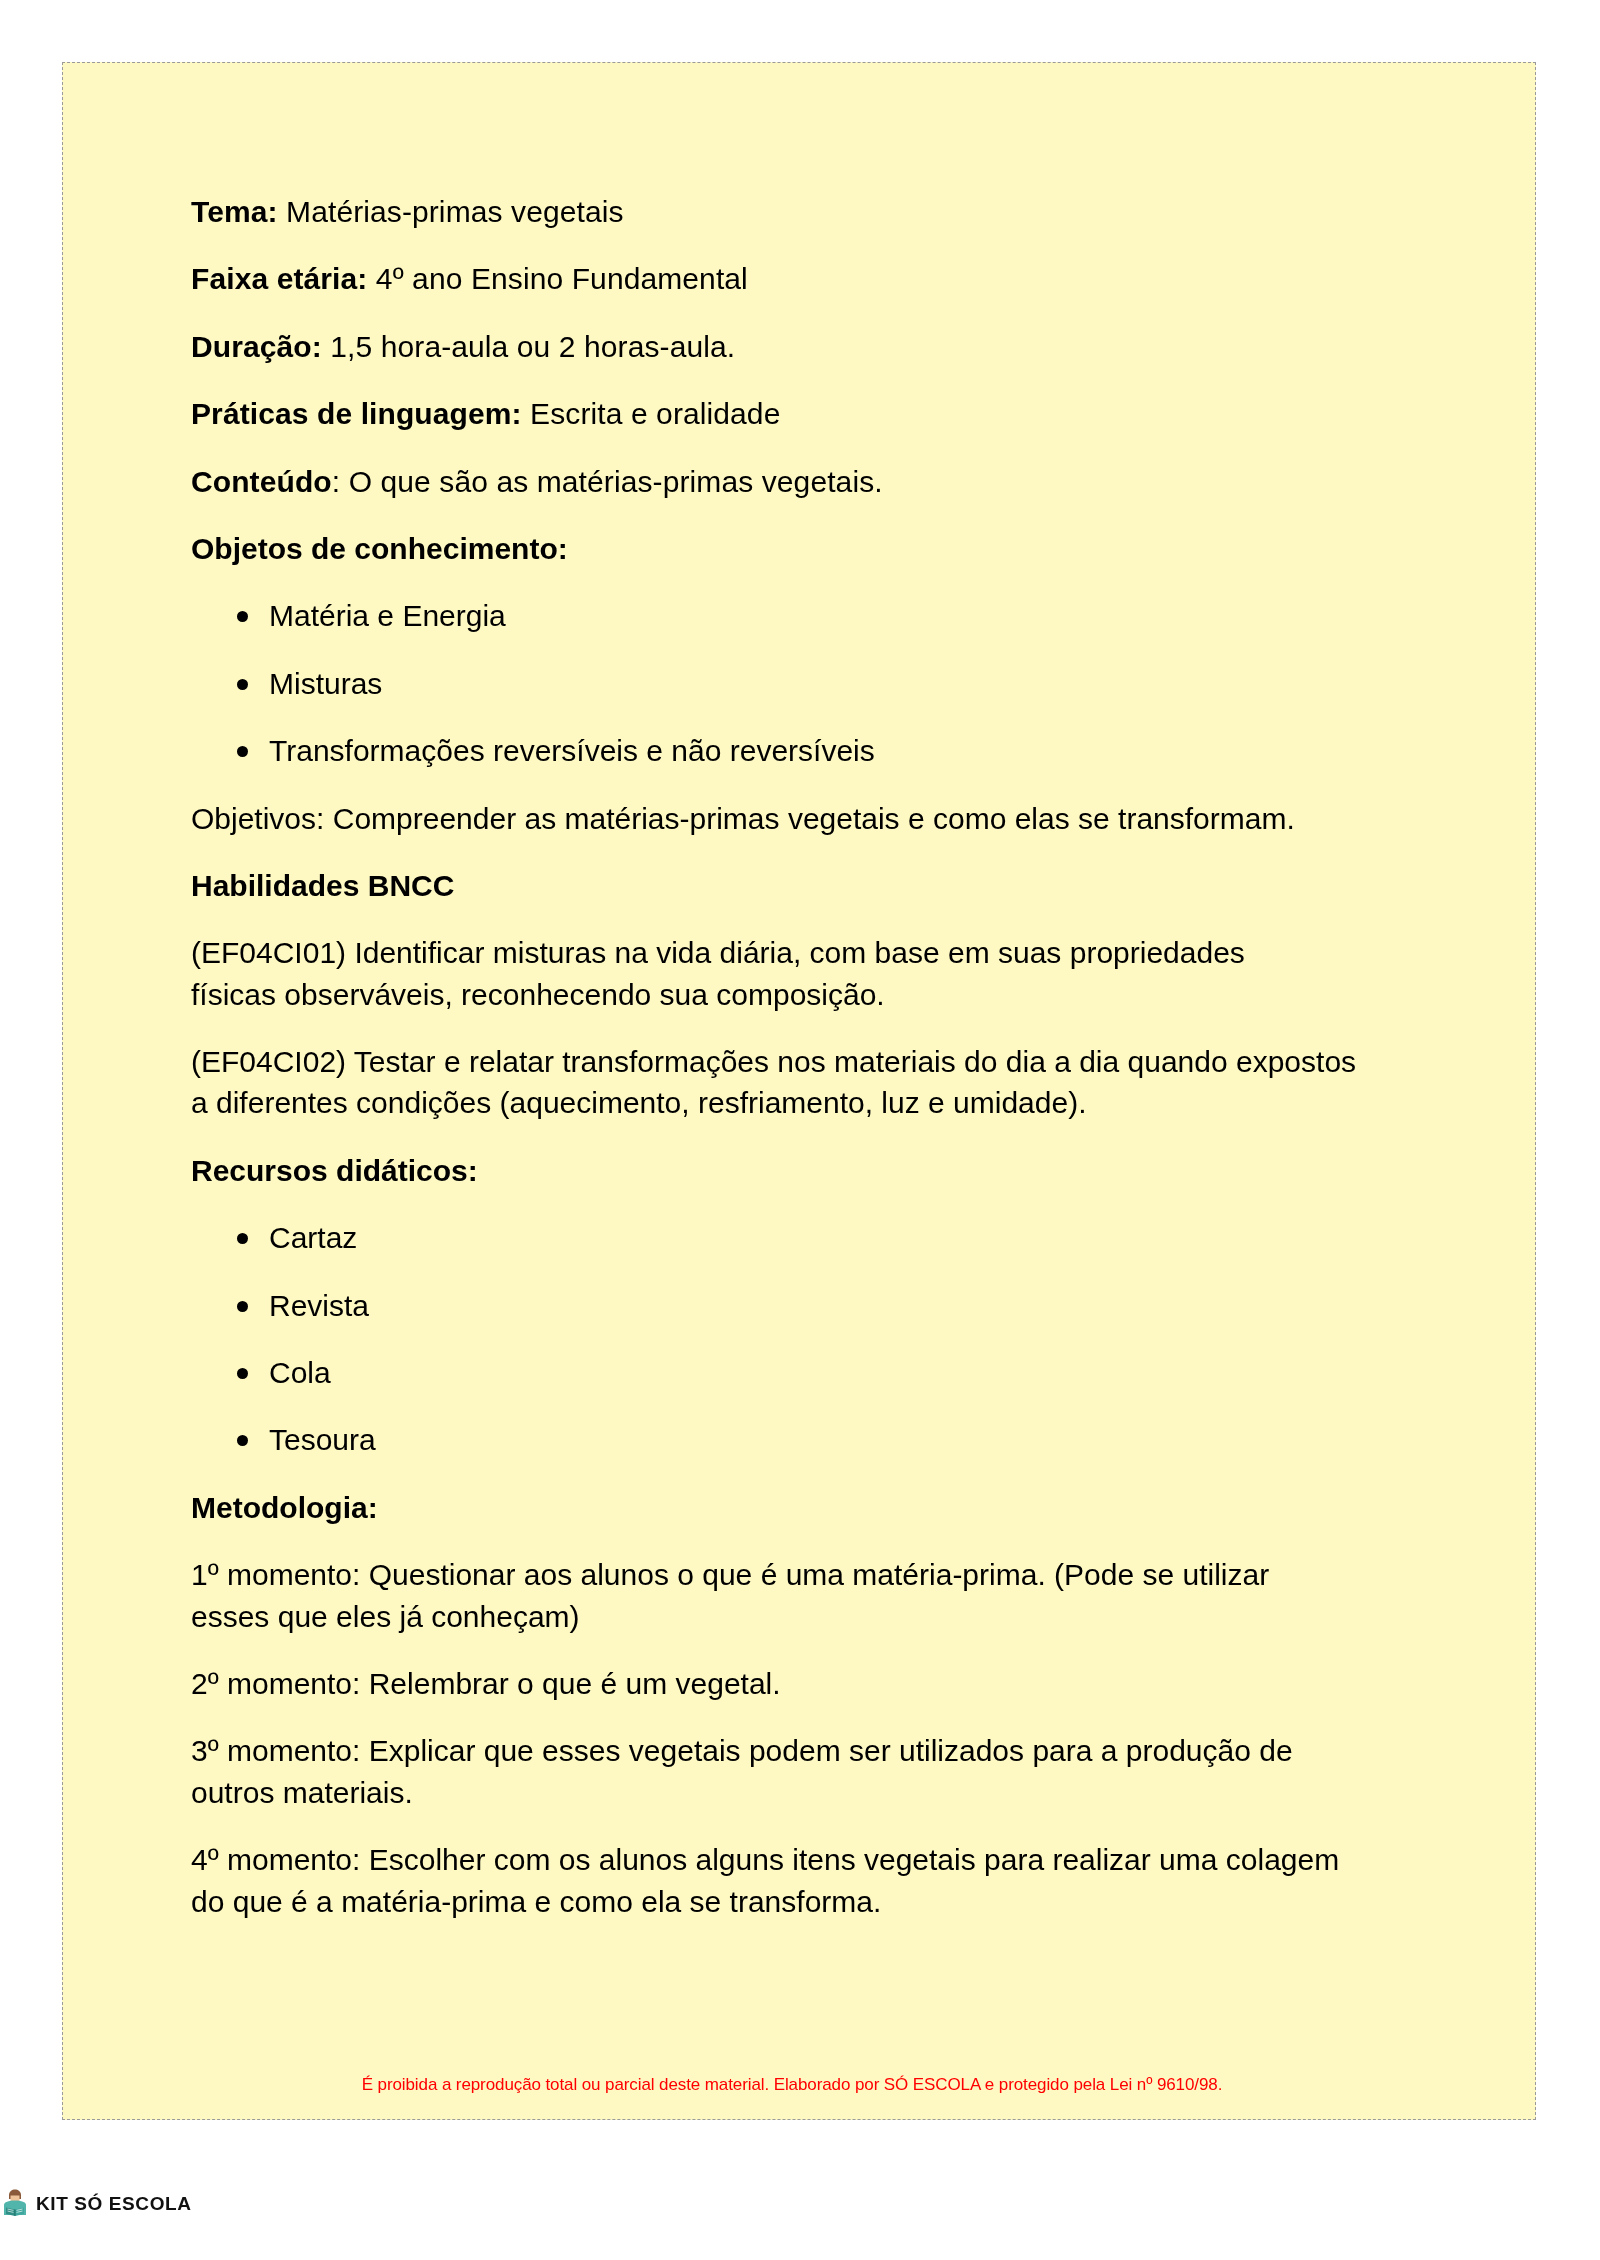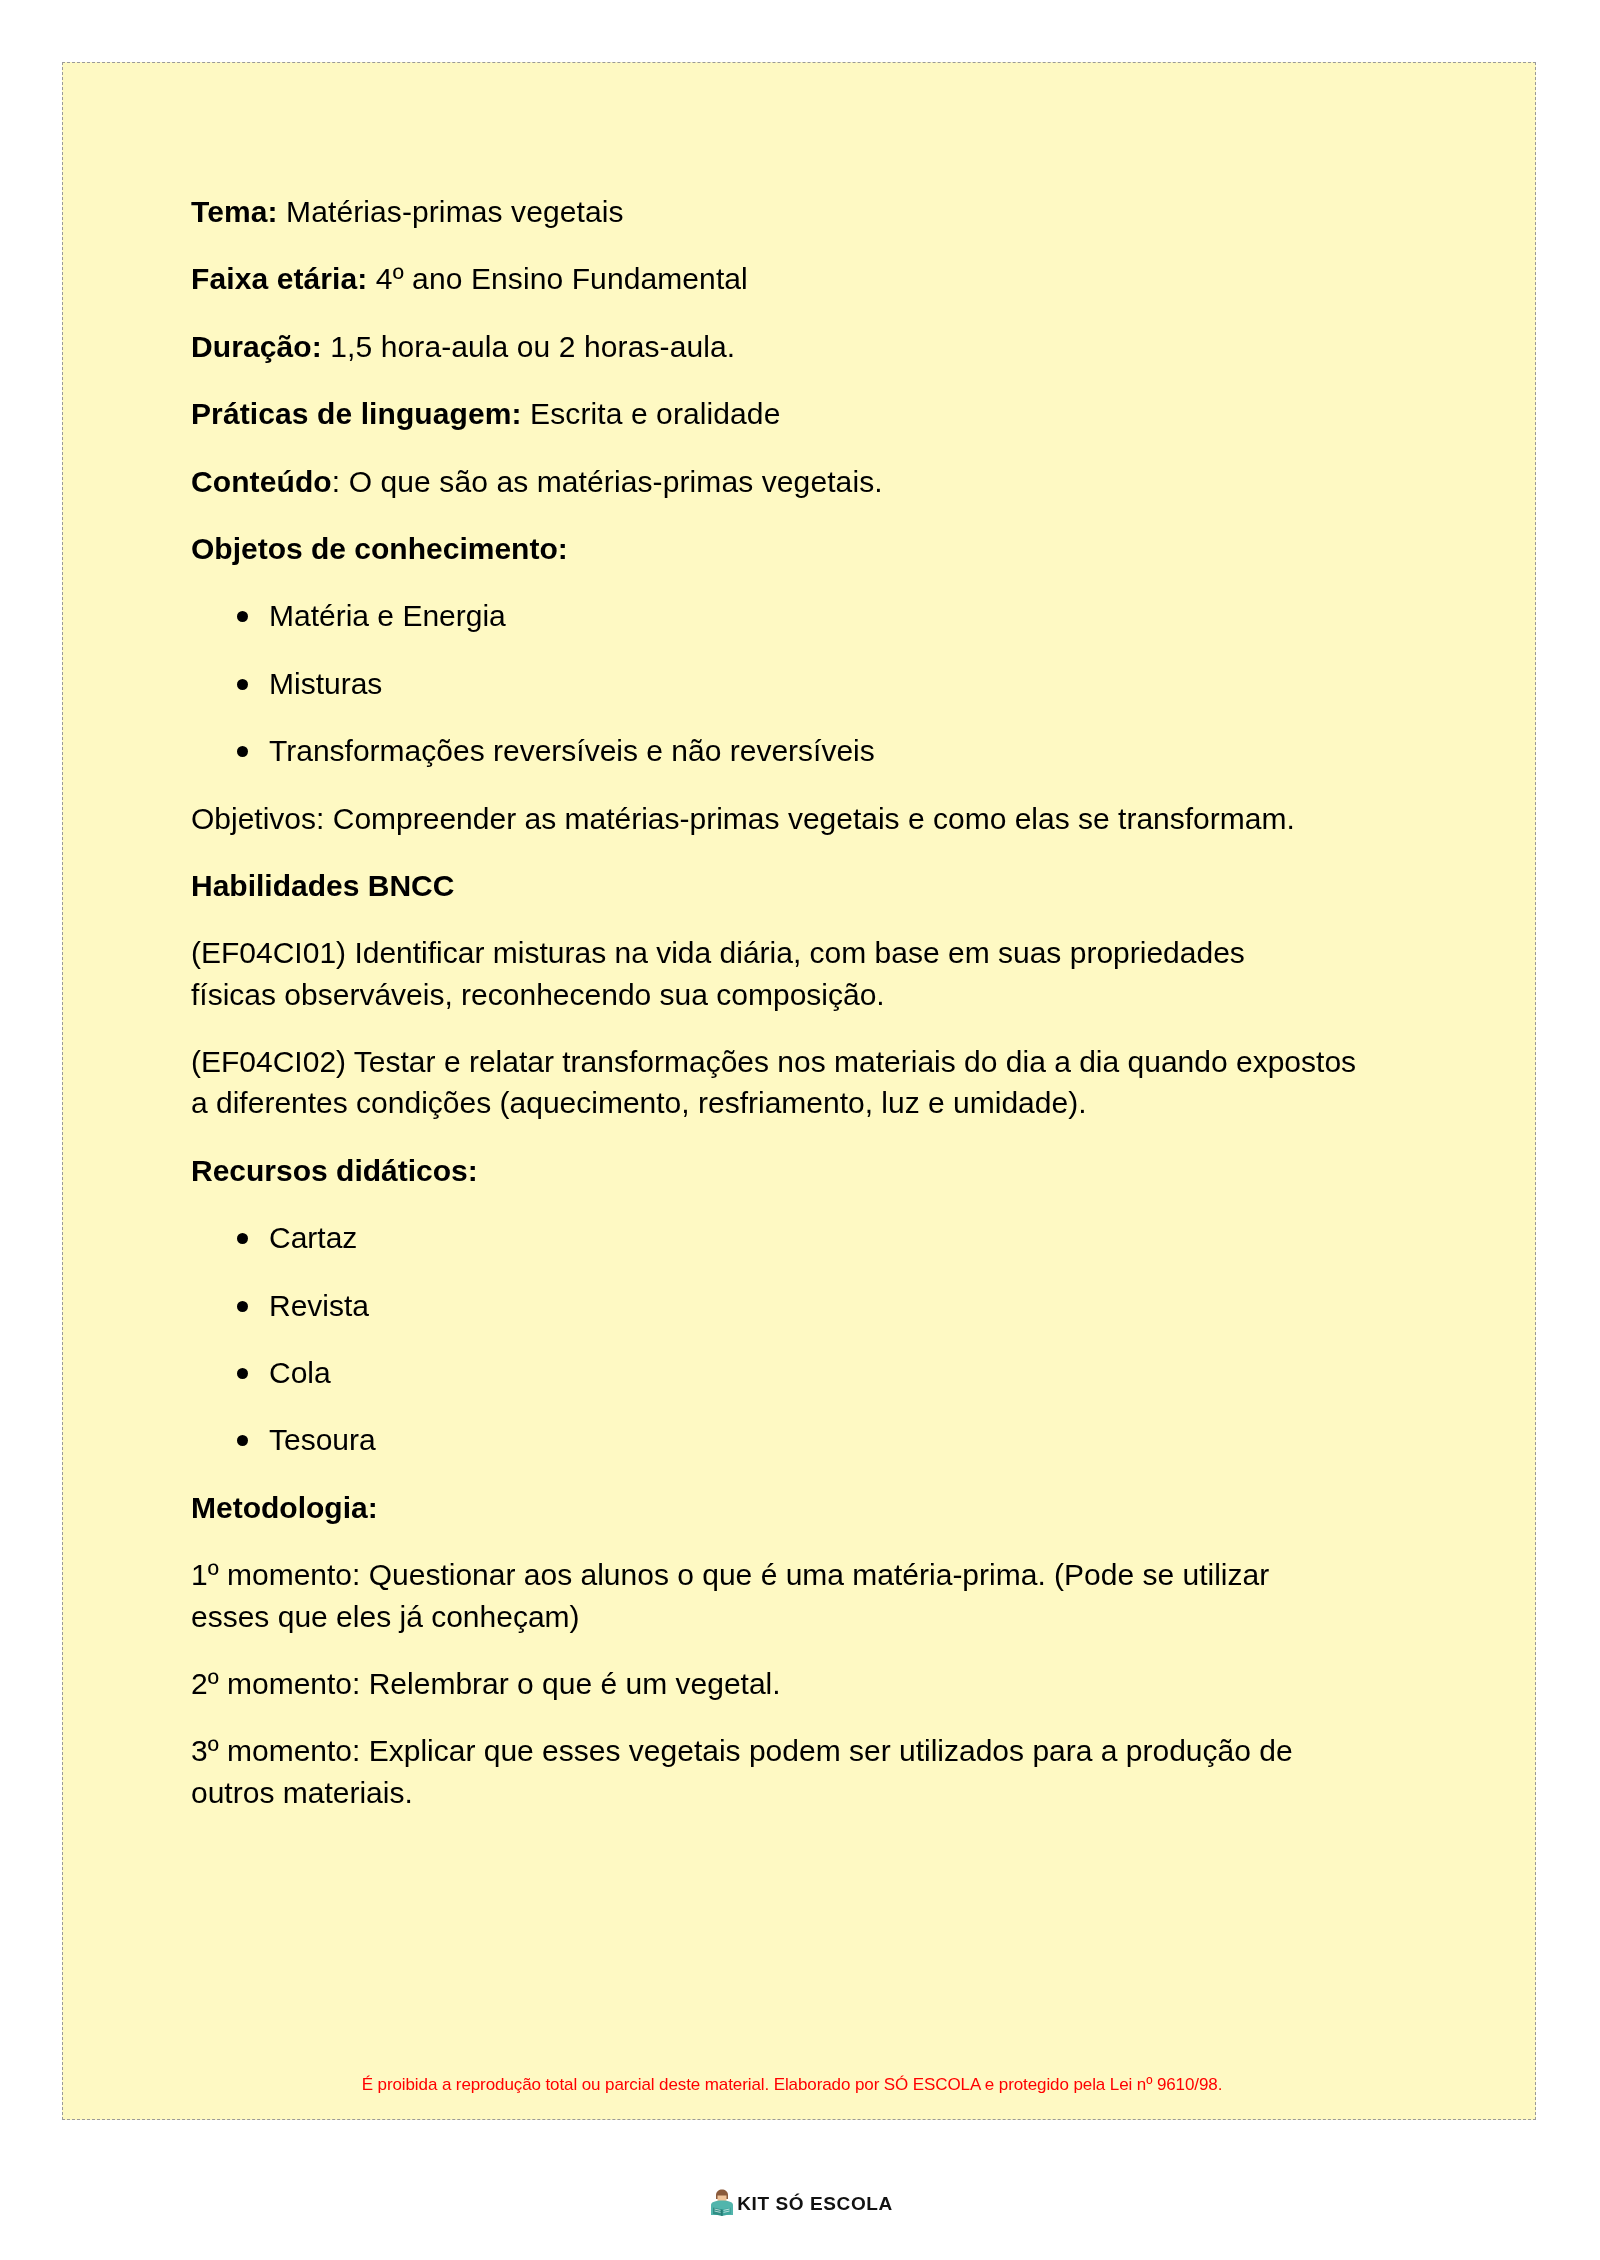--- a/index.html
+++ b/index.html
@@ -102,21 +102,21 @@
   }
 
   
   .brand {
     position: absolute;
     left: 0;
     right: 0;
     top: 2188px;
     display: flex;
     align-items: center;
-    justify-content: center;
+    gap: 6px;
   }
   .brand-mark {
     width: 30px;
     height: 30px;
     position: relative;
     flex: none;
   }
   .brand-text {
     font-size: 19px;
     font-weight: bold;
@@ -164,20 +164,21 @@
       <li>Revista</li>
       <li>Cola</li>
       <li>Tesoura</li>
     </ul>
 
     <p class="heading">Metodologia:</p>
 
     <p class="para tight">1º momento: Questionar aos alunos o que é uma matéria-prima. (Pode se utilizar esses que eles já conheçam)</p>
     <p class="para tight">2º momento: Relembrar o que é um vegetal.</p>
     <p class="para tight">3º momento: Explicar que esses vegetais podem ser utilizados para a produção de outros materiais.</p>
+    <p class="para wide">4º momento: Escolher com os alunos alguns itens vegetais para realizar uma colagem do que é a matéria-prima e como ela se transforma.</p>
 
   </div>
 
   <div class="footer-note">É proibida a reprodução total ou parcial deste material. Elaborado por SÓ ESCOLA e protegido pela Lei nº 9610/98.</div>
 </div>
 
 <div class="brand">
   <span class="brand-mark">
     <svg viewBox="0 0 30 30" width="30" height="30" aria-hidden="true">
       <path d="M9 7 C9 3.5 12 1.5 15 1.5 C18 1.5 21 3.5 21 7 L21 11 L9 11 Z" fill="#8a5a3b"></path>

